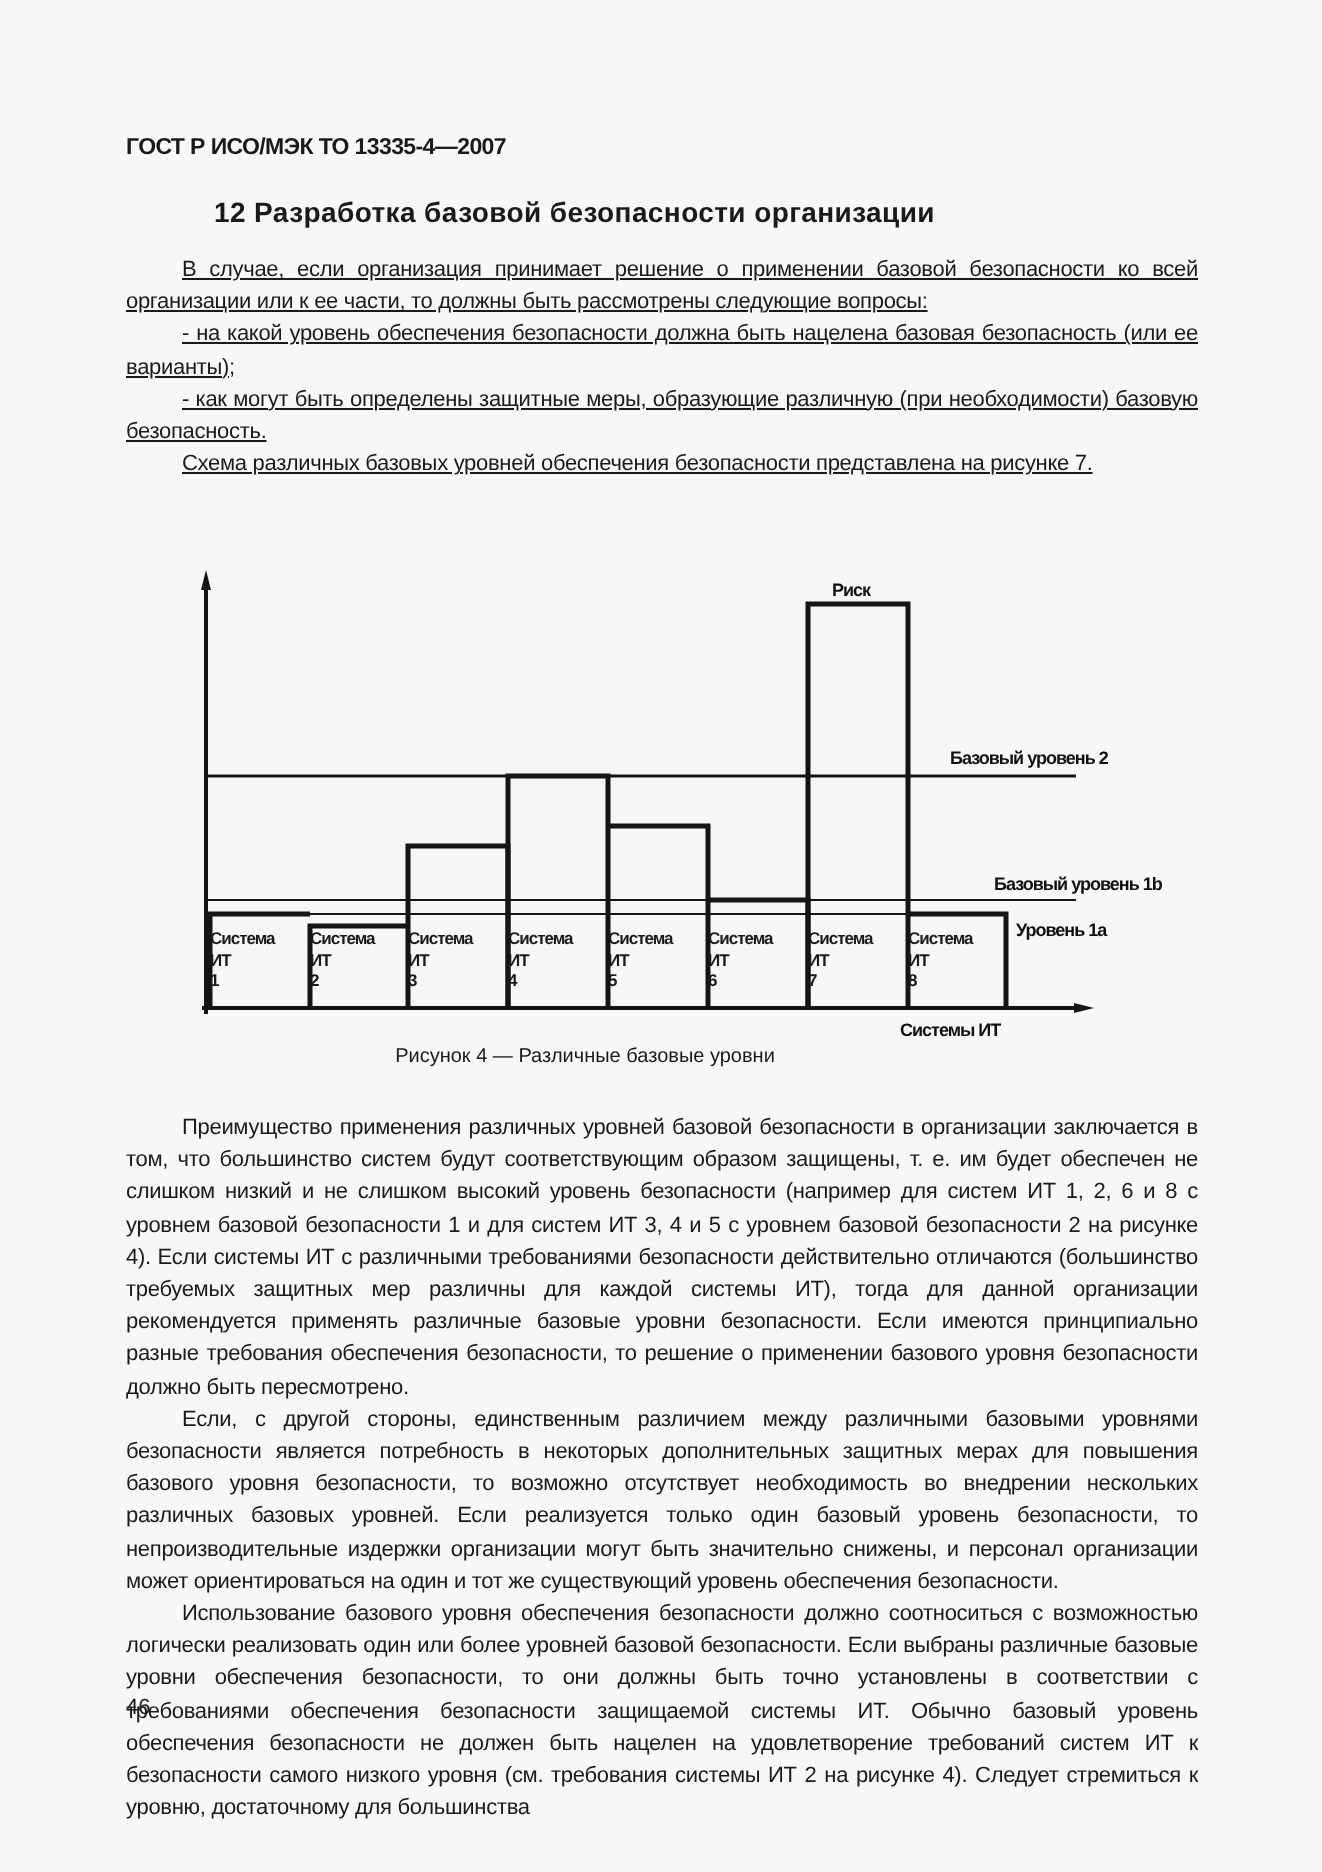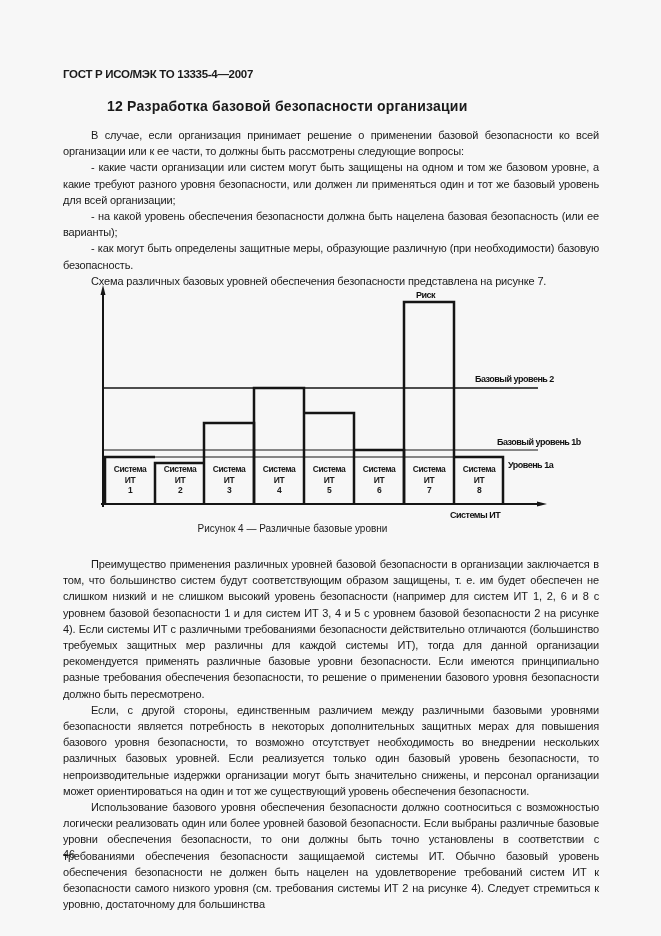--- a/index.html
+++ b/index.html
@@ -4,39 +4,38 @@
 <style>
   html, body { margin: 0; padding: 0; }
   body {
     width: 661px; height: 936px; background: #f7f7f7; position: relative; overflow: hidden;
     font-family: "Liberation Sans", sans-serif; color: #1a1a1a;
   }
   .doc-header { position: absolute; left: 63px; top: 68px; font-size: 11.5px; font-weight: bold; letter-spacing: -0.3px; }
   .section-title { position: absolute; left: 91px; top: 98px; font-size: 14px; font-weight: bold; letter-spacing: 0.2px; margin-left: 16px; }
   .text-block { position: absolute; left: 63px; width: 536px; font-size: 11px; line-height: 16.2px; text-align: justify; letter-spacing: -0.15px; }
   .text-block p { margin: 0; text-indent: 28px; }
-  .block1 { top: 127px; }
+  .block1 { top: 127px; text-decoration: underline; }
   .block2 { top: 556px; }
   .caption { position: absolute; left: 0; width: 585px; top: 523px; text-align: center; font-size: 10px; }
   .page-number { position: absolute; left: 63px; top: 848px; font-size: 11px; }
 
   .figure { position: absolute; left: 0; top: 4px; width: 536px; height: 936px; pointer-events: none; }
   .fig-label { position: absolute; font-size: 9px; font-weight: bold; letter-spacing: -0.5px; white-space: nowrap; color: #111; }
-  .sys-box { position: absolute; top: 460px; height: 40px; width: 50px; text-align: center; font-size: 8.5px; font-weight: bold; line-height: 10.5px; letter-spacing: -0.5px; }
+  .sys-box { position: absolute; top: 460px; height: 40px; width: 50px; font-size: 8.5px; font-weight: bold; line-height: 10.5px; letter-spacing: -0.5px; }
   .sys-box span { display: block; }
 </style>
 </head>
 <body>
 
 <div class="doc-header">ГОСТ Р ИСО/МЭК ТО 13335-4—2007</div>
 <div class="section-title">12 Разработка базовой безопасности организации</div>
 
 <div class="text-block block1">
   <p>В случае, если организация принимает решение о применении базовой безопасности ко всей организации или к ее части, то должны быть рассмотрены следующие вопросы:</p>
-  <p>- какие части организации или систем могут быть защищены на одном и том же базовом уровне, а какие требуют разного уровня безопасности, или должен ли применяться один и тот же базовый уровень для всей организации;</p>
   <p>- на какой уровень обеспечения безопасности должна быть нацелена базовая безопасность (или ее варианты);</p>
   <p>- как могут быть определены защитные меры, образующие различную (при необходимости) базовую безопасность.</p>
   <p>Схема различных базовых уровней обеспечения безопасности  представлена на рисунке 7.</p>
 </div>
 
 <div class="figure">
   <svg width="661" height="936" style="position:absolute;left:0;top:0">
     <g stroke="#151515" fill="none">
 
       <line x1="103" y1="288" x2="103" y2="503" stroke-width="2"></line>

